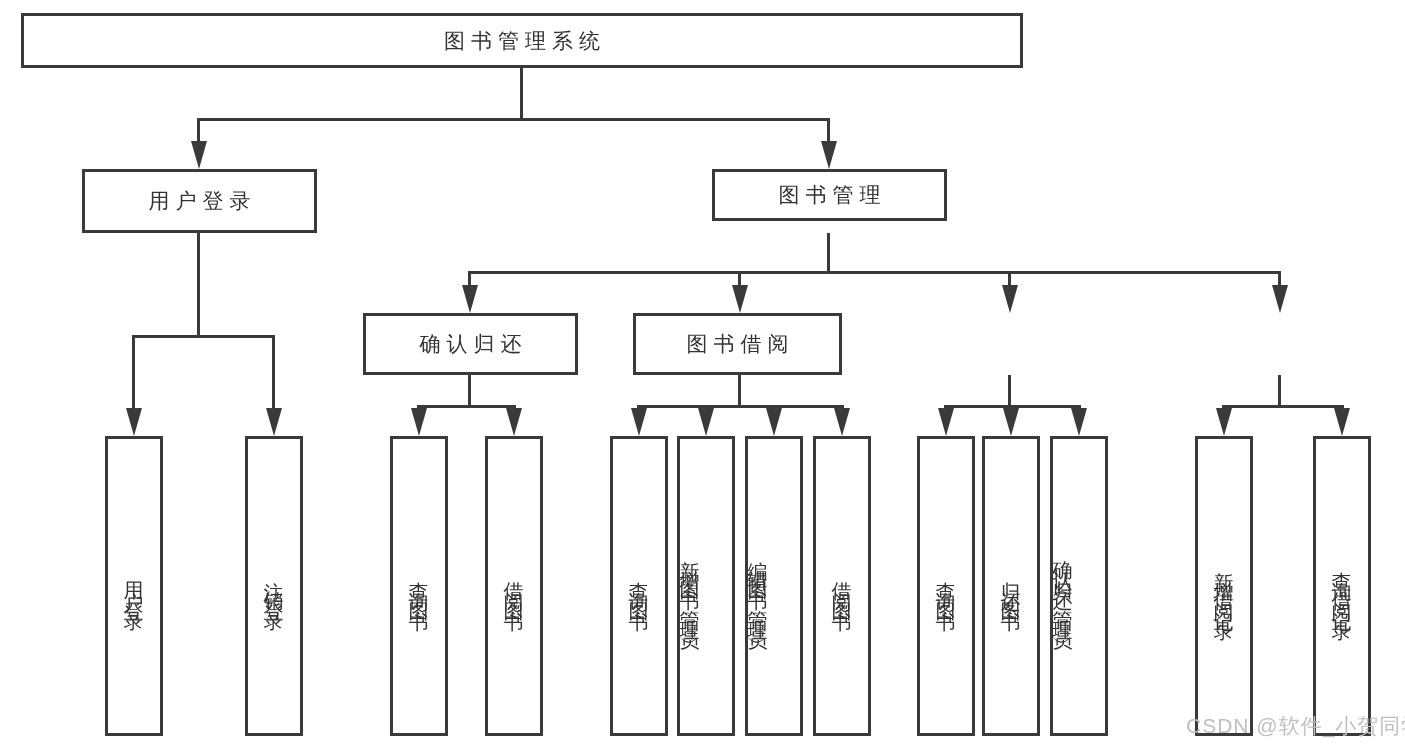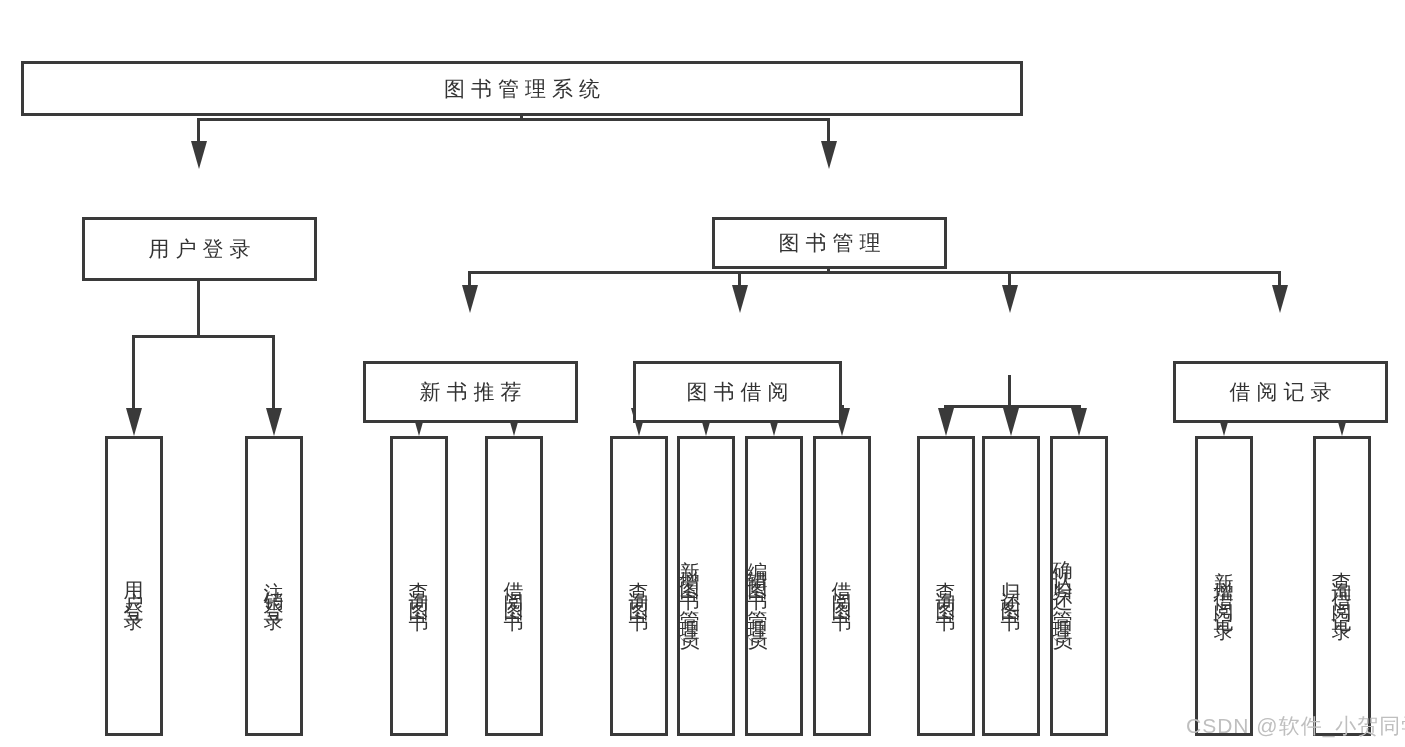--- a/index.html
+++ b/index.html
@@ -2,21 +2,21 @@
 <html><head>
 <meta charset="utf-8">
 <style>
   html,body{margin:0;padding:0;background:#ffffff;}
   .canvas{
     position:relative;width:1405px;height:747px;background:#ffffff;overflow:hidden;
     font-family:"Liberation Sans", sans-serif;color:#303030;
   }
   .box{
     position:absolute;box-sizing:border-box;border:3px solid #3a3a3a;background:#ffffff;
-    display:flex;align-items:center;justify-content:center;margin-top:48px;
+    display:flex;align-items:center;justify-content:center;
   }
   .box span{font-size:21px;letter-spacing:6px;color:#333333;white-space:nowrap;text-indent:6px;}
   .vbox{
     position:absolute;box-sizing:border-box;border:3px solid #3a3a3a;background:#ffffff;
     width:58px;top:436px;height:300px;display:flex;align-items:center;justify-content:center;
   }
   .vbox span{
     writing-mode:vertical-rl;text-orientation:mixed;font-size:20px;letter-spacing:10px;
     line-height:1;color:#333333;
   }
@@ -91,27 +91,24 @@
   </div>
 
   <div class="box" style="left:82px;top:169px;width:235px;height:64px">
     <span>用户登录</span>
   </div>
   <div class="box" style="left:712px;top:169px;width:235px;height:52px">
     <span>图书管理</span>
   </div>
 
   <div class="box" style="left:363px;top:313px;width:215px;height:62px">
-    <span>新书推荐</span>
+    <span>确认归还</span>
   </div>
   <div class="box" style="left:633px;top:313px;width:209px;height:62px">
     <span>图书借阅</span>
-  </div>
-  <div class="box" style="left:1173px;top:313px;width:215px;height:62px">
-    <span>借阅记录</span>
   </div>
 
   <div class="vbox" style="left:105px">
     <span>用户登录</span>
   </div>
   <div class="vbox" style="left:245px">
     <span>注销登录</span>
   </div>
 
   <div class="vbox" style="left:390px">

